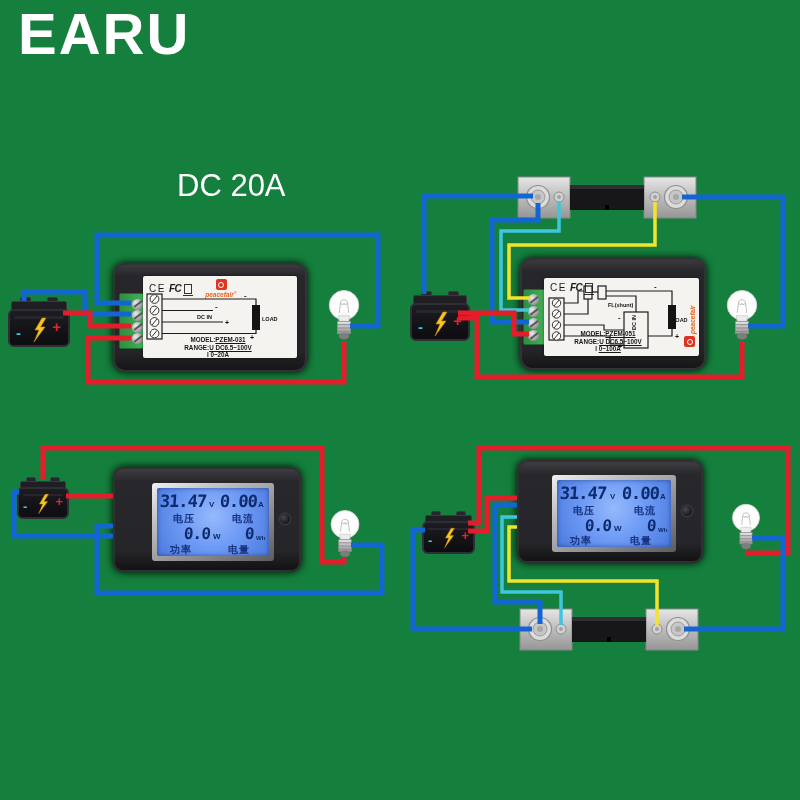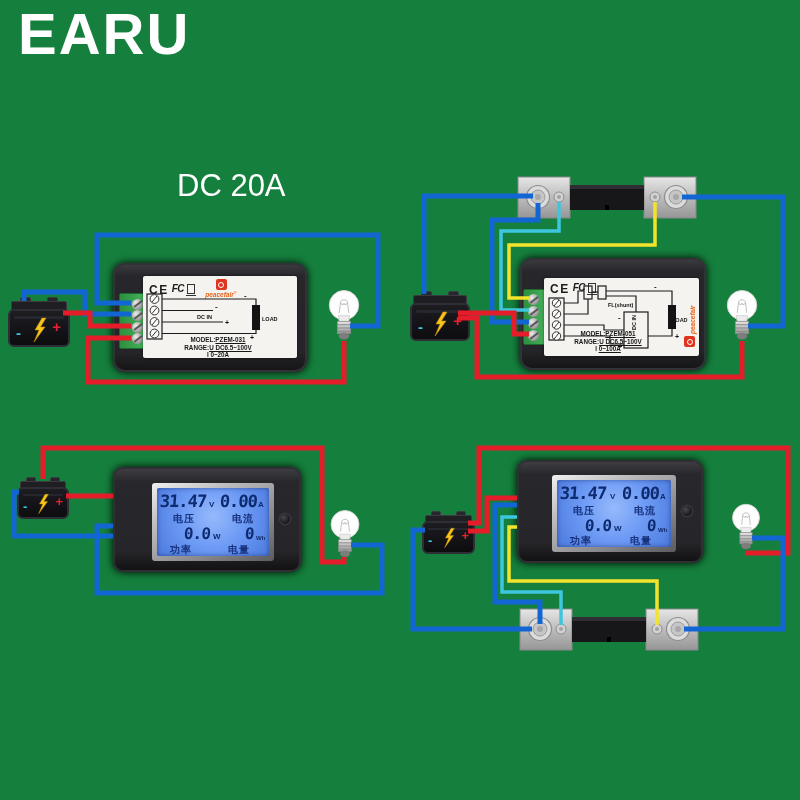--- a/index.html
+++ b/index.html
@@ -16,21 +16,21 @@
               border-radius:12px;box-shadow:inset 0 0 0 2px #323237,0 0 8px #000;z-index:10;}
   .mlabel{position:absolute;background:#f4f3ef;border-radius:2px;box-shadow:0 0 3px rgba(0,0,0,.5);}
   .tblock{position:absolute;background:linear-gradient(90deg,#2c8f3e,#44b159);border:1px solid #1c6b2c;
           border-radius:2px;}
   .screw{position:absolute;width:11px;height:11px;border-radius:50%;
          background:radial-gradient(circle at 35% 35%,#ececec,#a8a8a8 55%,#6e6e6e);}
   .screw::after{content:"";position:absolute;left:0.5px;top:4.6px;width:10px;height:1.6px;background:#5a5a5a;
                 transform:rotate(-38deg);}
 
   .certs{position:absolute;display:flex;align-items:flex-start;gap:3px;color:#1b1b1b;}
-  .ce{font-size:12px;font-weight:700;letter-spacing:1.5px;}
+  .ce{font-size:10px;font-weight:400;letter-spacing:1.5px;}
   .fcc{font-size:10px;font-weight:700;font-style:italic;letter-spacing:-0.5px;}
   .weee{width:6px;height:8px;border:1px solid #333;position:relative;margin-top:1px;}
   .weee::after{content:"";position:absolute;left:-2px;right:-2px;bottom:-3px;height:1px;background:#333;}
 
   .pflogo{position:absolute;text-align:center;}
   .pfsq{width:11px;height:11px;background:#df3420;border-radius:2px;margin:0 auto;position:relative;}
   .pfsq::after{content:"";position:absolute;left:2.5px;top:2.5px;width:6px;height:6px;border-radius:50%;
                border:1.6px solid #fff;box-sizing:border-box;}
   .pftext{font-size:6.5px;font-weight:700;font-style:italic;color:#e8641e;white-space:nowrap;}
   .pfvert{position:absolute;writing-mode:vertical-rl;transform:rotate(180deg);font-size:6.5px;

